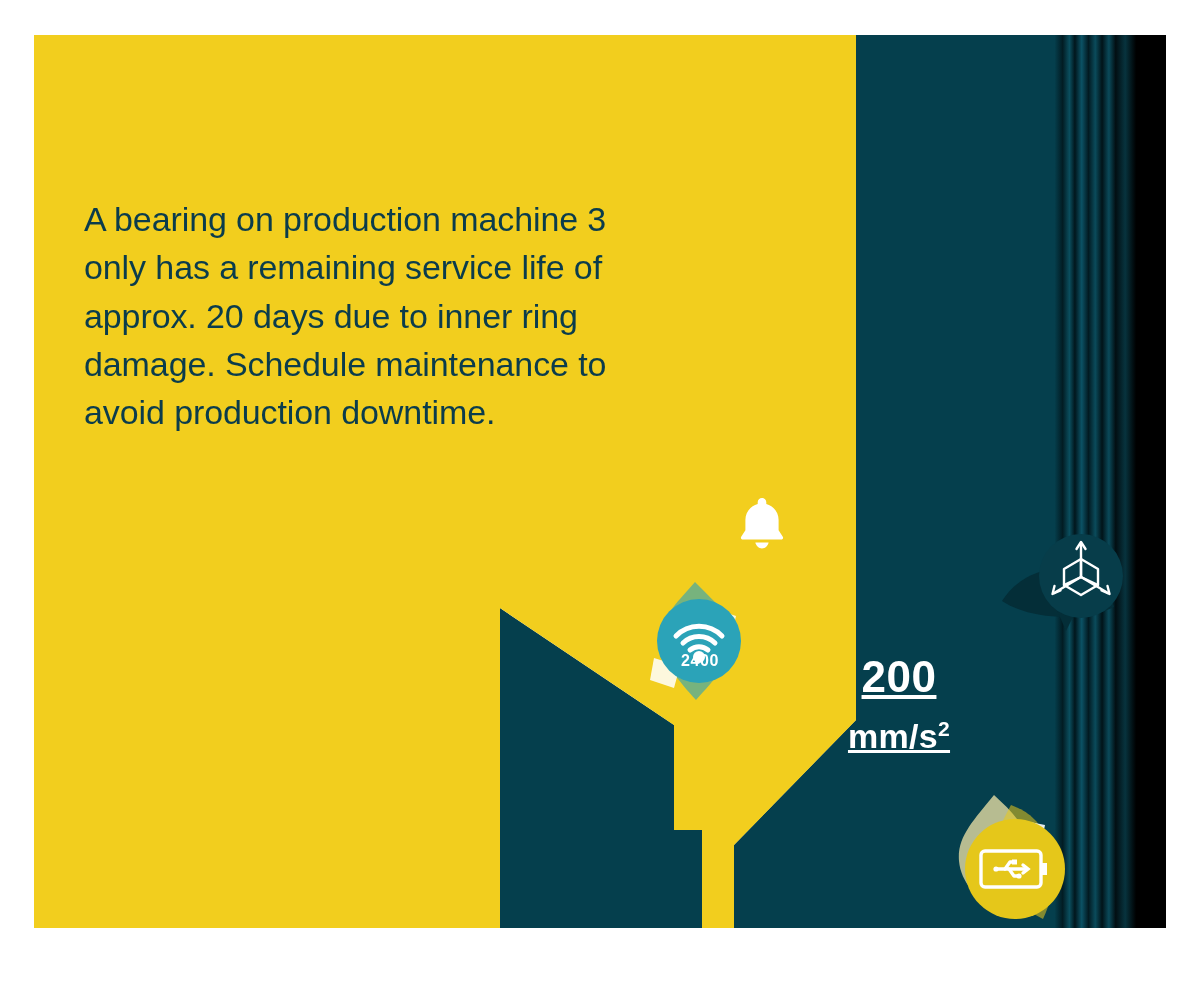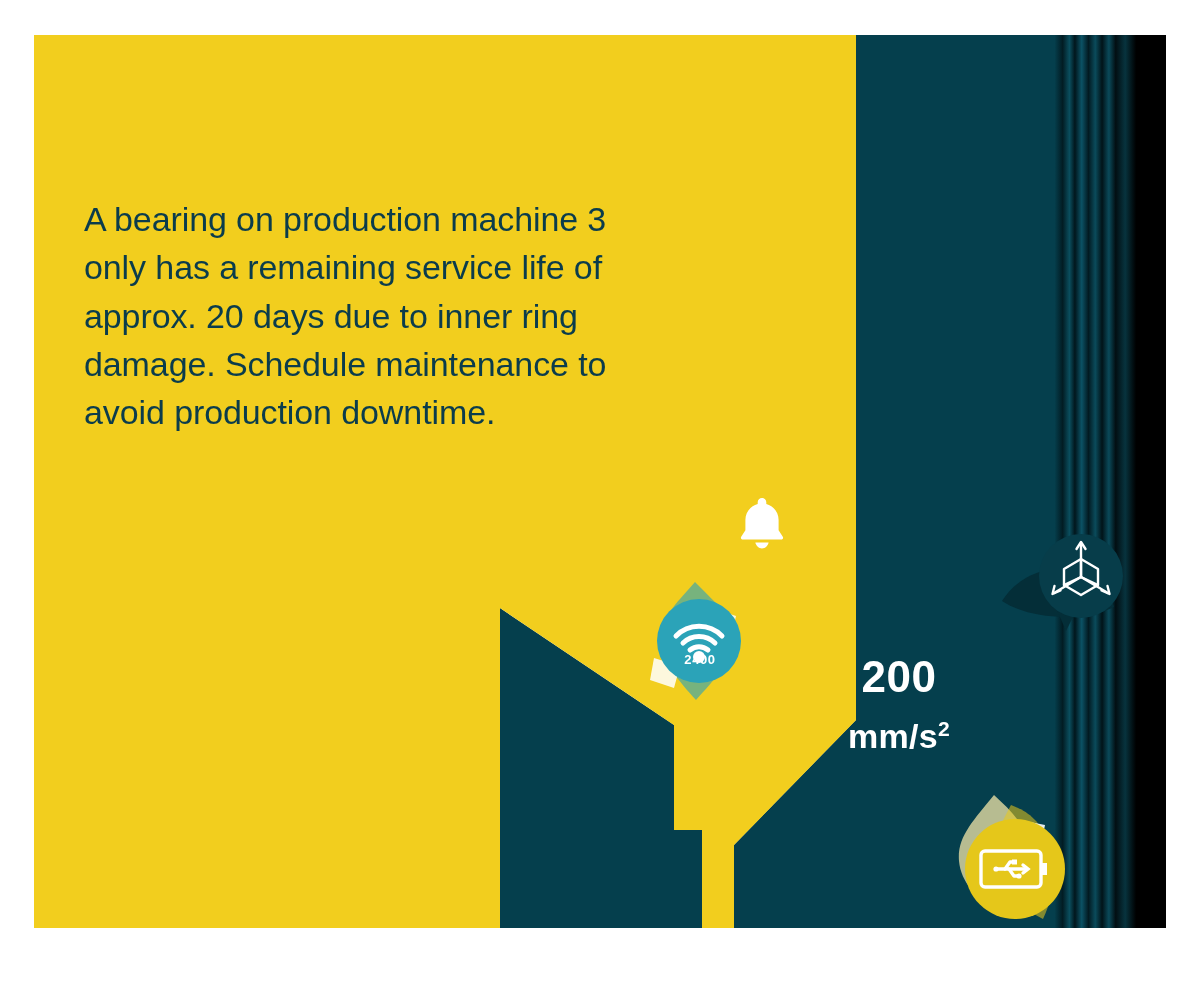--- a/index.html
+++ b/index.html
@@ -55,20 +55,21 @@
 
   
   #reading {
     position: absolute;
     left: 760px;
     top: 620px;
     width: 210px;
     text-align: center;
     color: #ffffff;
     line-height: 1.0;
+    text-decoration: underline;
   }
   #reading .val {
     display: block;
     font-size: 44px;
     font-weight: 700;
     letter-spacing: 0.5px;
   }
   #reading .unit {
     display: block;
     margin-top: 20px;
@@ -92,21 +93,21 @@
   #badge-wifi     { left: 606px; top: 545px; width: 120px; height: 122px; }
   #badge-axis     { left: 962px; top: 488px; width: 138px; height: 108px; }
   #badge-battery  { left: 905px; top: 752px; width: 152px; height: 158px; }
 
   .badge-label {
     position: absolute;
     left: 0;
     width: 100%;
     text-align: center;
     color: #ffffff;
-    font-size: 13px;
+    font-size: 16px;
     font-weight: 700;
     letter-spacing: 0.6px;
     pointer-events: none;
   }
   #wifi-count { top: 72px; }
 </style>
 </head>
 <body>
 
 <div id="stage">

